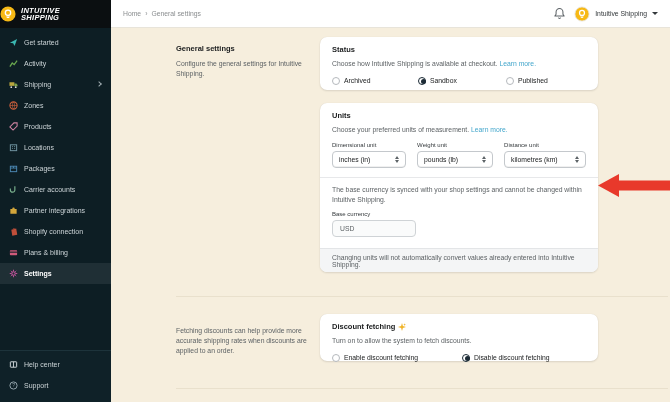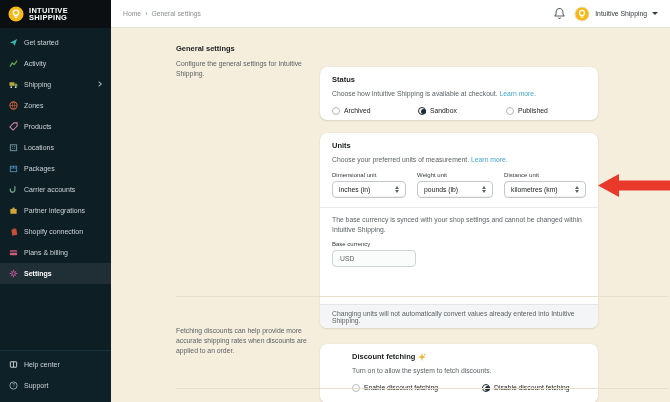--- a/index.html
+++ b/index.html
@@ -1,21 +1,21 @@
 <!DOCTYPE html>
 <html><head>
 <meta charset="utf-8">
 <style>
   * { margin:0; padding:0; box-sizing:border-box; }
   html,body { width:670px; height:402px; overflow:hidden; }
   body { font-family:"Liberation Sans","DejaVu Sans",sans-serif; background:#f6eedd; position:relative; }
 
   
   .sidebar { position:absolute; left:0; top:0; width:111px; height:402px; background:#0d1e24; display:flex; flex-direction:column; z-index:3; }
-  .logo { height:28px; background:#0b0f11; display:flex; align-items:center; gap:5px; padding:0 8px; cursor:pointer; }
+  .logo { height:28px; background:#0b0f11; display:flex; align-items:center; gap:5px; padding:0 0; cursor:pointer;font-style:italic; }
   .logo-text { color:#fff; font-weight:bold; font-size:7.5px; line-height:7.5px; letter-spacing:.3px; display:flex; flex-direction:column; }
   .nav { padding-top:4px; }
   .nav-item { height:21px; display:flex; align-items:center; gap:6px; padding:0 9px; color:#ccd4d7; font-size:7px; cursor:pointer; position:relative; white-space:nowrap; }
   .nav-item.active { background:rgba(255,255,255,.08); color:#ffffff; font-weight:bold; }
   .nav-item svg { flex:0 0 auto; }
   .chev { width:4px; height:4px; border-top:1.2px solid #9fabaf; border-right:1.2px solid #9fabaf; transform:rotate(45deg); position:absolute; right:10px; top:8px; }
   .nav-footer { margin-top:auto; border-top:1px solid #1d333b; background:#0f2128; padding:3px 0 6px; }
 
   
   .topbar { position:absolute; left:111px; top:0; width:559px; height:28px; background:#ffffff; border-bottom:1px solid #e8e4da; display:flex; align-items:center; justify-content:space-between; padding:0 12px; z-index:2; }
@@ -24,21 +24,21 @@
   .topbar-right { display:flex; align-items:center; gap:8px; }
   .account { display:flex; align-items:center; gap:5px; cursor:pointer; }
   .account-name { font-size:6.8px; color:#33383b; }
   .caret { width:0; height:0; border-left:3px solid transparent; border-right:3px solid transparent; border-top:3.5px solid #33383b; }
 
   
   .content { position:absolute; left:111px; top:28px; width:559px; height:374px; background:#f6eedd; }
   .col-head { position:absolute; left:65px; width:132px; }
   .col-title { font-size:7.5px; font-weight:bold; color:#202223; }
   .col-desc { margin-top:6px; font-size:6.8px; line-height:1.5; color:#5d6265; }
-  .card { position:absolute; left:209px; width:278px; background:#ffffff; border-radius:7px; box-shadow:0 1px 2px rgba(23,24,24,.12), 0 0 1px rgba(0,0,0,.1);margin-top:30px; }
+  .card { position:absolute; left:209px; width:278px; background:#ffffff; border-radius:7px; box-shadow:0 1px 2px rgba(23,24,24,.12), 0 0 1px rgba(0,0,0,.1); }
   .card-pad { padding:8px 12px; }
   .card-title { font-size:7.5px; font-weight:bold; color:#1a1c1d; display:flex; align-items:center; gap:3px; }
   .card-desc { margin-top:5px; font-size:6.8px; line-height:1.45; color:#5d6265; }
   .link { color:#45a7cc; cursor:pointer; }
 
   .radio-row { display:flex; margin-top:8px; }
   .radio { display:flex; align-items:center; gap:4px; font-size:6.8px; color:#202223; cursor:pointer; }
   .rb { width:8px; height:8px; border-radius:50%; border:1px solid #b5b9bd; background:#fff; position:relative; flex:0 0 auto; }
   .rb.on { border-color:#1c2b36; }
   .rb.on::after { content:""; position:absolute; left:1.5px; top:1.5px; width:5px; height:5px; border-radius:50%; background:#1c2b36; }
@@ -231,21 +231,21 @@
           <span>Sandbox</span>
         </label>
         <label class="radio">
           <span class="rb"></span>
           <span>Published</span>
         </label>
       </div>
     </div>
   </section>
 
-  <section class="card" style="top:75px; height:195px;">
+  <section class="card" style="top:75px; height:169px;">
     <div class="card-pad">
       <div class="card-title">Units</div>
       <div class="card-desc">
         <span>Choose your preferred units of measurement.</span>
         <span class="link">Learn more.</span>
       </div>
       <div class="fields-row">
         <div style="width:76px;">
           <div class="field-label">Dimensional unit</div>
           <div class="select">
@@ -292,21 +292,21 @@
       <span>Changing units will not automatically convert values already entered into Intuitive Shipping.</span>
     </div>
   </section>
 
   <div class="hdivider" style="top:268px;"></div>
 
   <div class="col-head" style="top:292px;">
     <div class="col-desc">Fetching discounts can help provide more accurate shipping rates when discounts are applied to an order.</div>
   </div>
 
-  <section class="card" style="top:286px; height:59px;padding-left:20px;">
+  <section class="card" style="top:286px; height:47px;">
     <div class="card-pad">
       <div class="card-title">
         <span>Discount fetching</span>
         <svg width="8" height="8" viewBox="0 0 10 10">
           <path d="M5 0 6.1 3.9 10 5 6.1 6.1 5 10 3.9 6.1 0 5 3.9 3.9z" fill="#f0b429"></path>
           <path d="M8.3 0.4 8.7 1.6 9.9 2 8.7 2.4 8.3 3.6 7.9 2.4 6.7 2 7.9 1.6z" fill="#f0b429"></path>
         </svg>
       </div>
       <div class="card-desc">Turn on to allow the system to fetch discounts.</div>
       <div class="radio-row">

